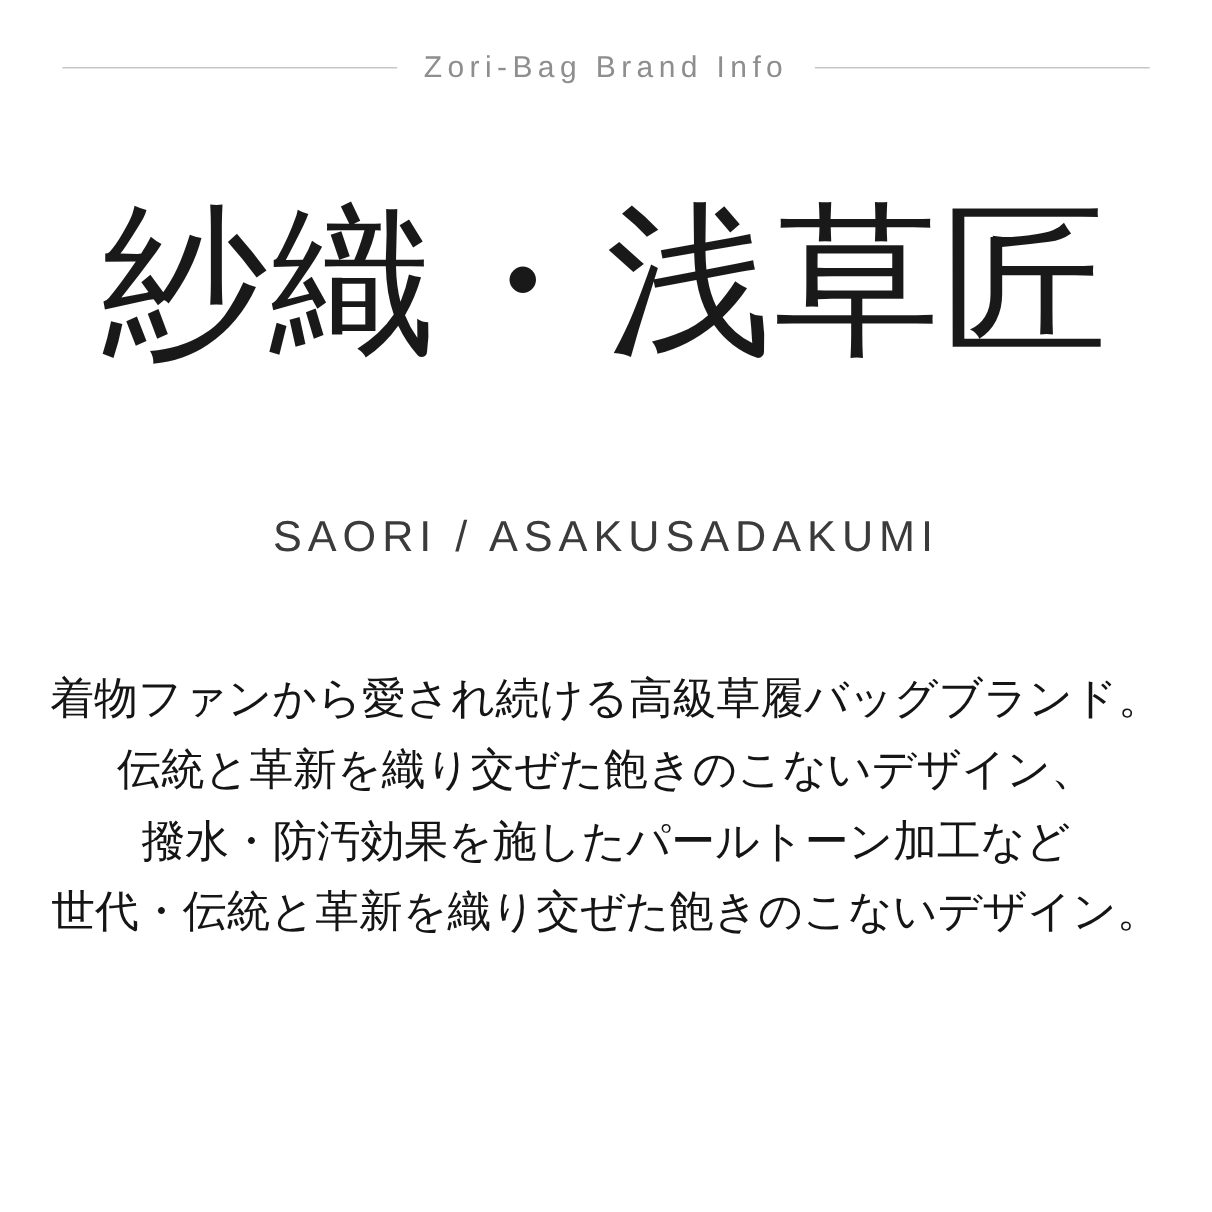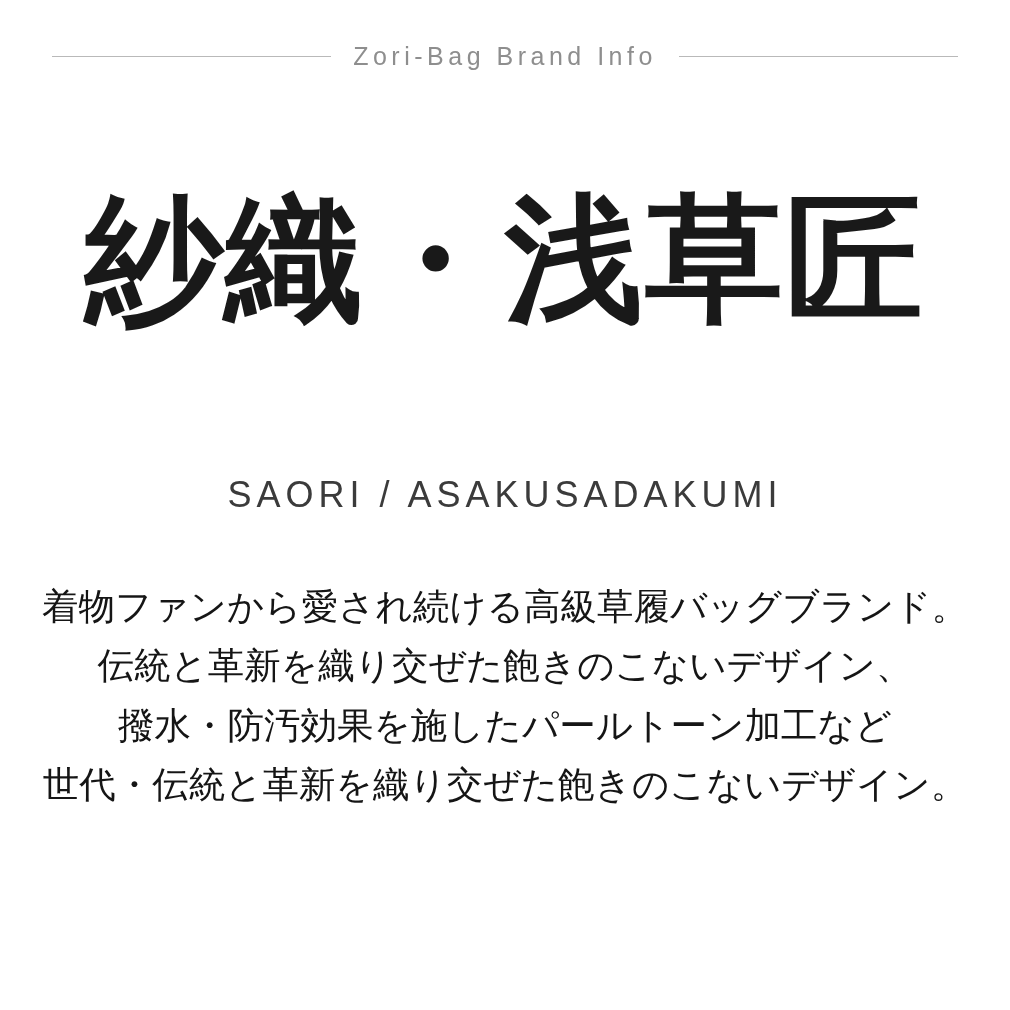--- a/index.html
+++ b/index.html
@@ -15,21 +15,20 @@
     overflow: hidden;
   }
   .page {
     width: 1010px;
     height: 1010px;
     box-sizing: border-box;
     display: flex;
     flex-direction: column;
     align-items: center;
     background: #ffffff;
-    gap: 24px;
   }
 
   
   .eyebrow {
     width: 100%;
     display: flex;
     align-items: center;
     justify-content: center;
     margin-top: 42px;
     box-sizing: border-box;
@@ -53,38 +52,38 @@
   
   .brand-jp {
     font-family: "DejaVu Serif", "Liberation Serif", serif;
     font-size: 138px;
     line-height: 1.05;
     letter-spacing: 2px;
     color: #191919;
     margin-top: 92px;
     text-align: center;
     white-space: nowrap;
-    font-weight: 700;
+    font-weight: 400;
   }
 
   
   .brand-romaji {
     font-family: "Liberation Sans", sans-serif;
     font-size: 36px;
     letter-spacing: 5px;
     color: #3b3b3b;
     margin-top: 118px;
     text-align: center;
     white-space: nowrap;
     font-weight: 400;
   }
 
   
   .description {
-    margin-top: 37px;
+    margin-top: 84px;
     width: 100%;
     text-align: center;
     font-family: "DejaVu Serif", "Liberation Serif", serif;
     font-size: 36.5px;
     line-height: 1.63;
     color: #151515;
     letter-spacing: 0px;
   }
   .description .line {
     display: block;

